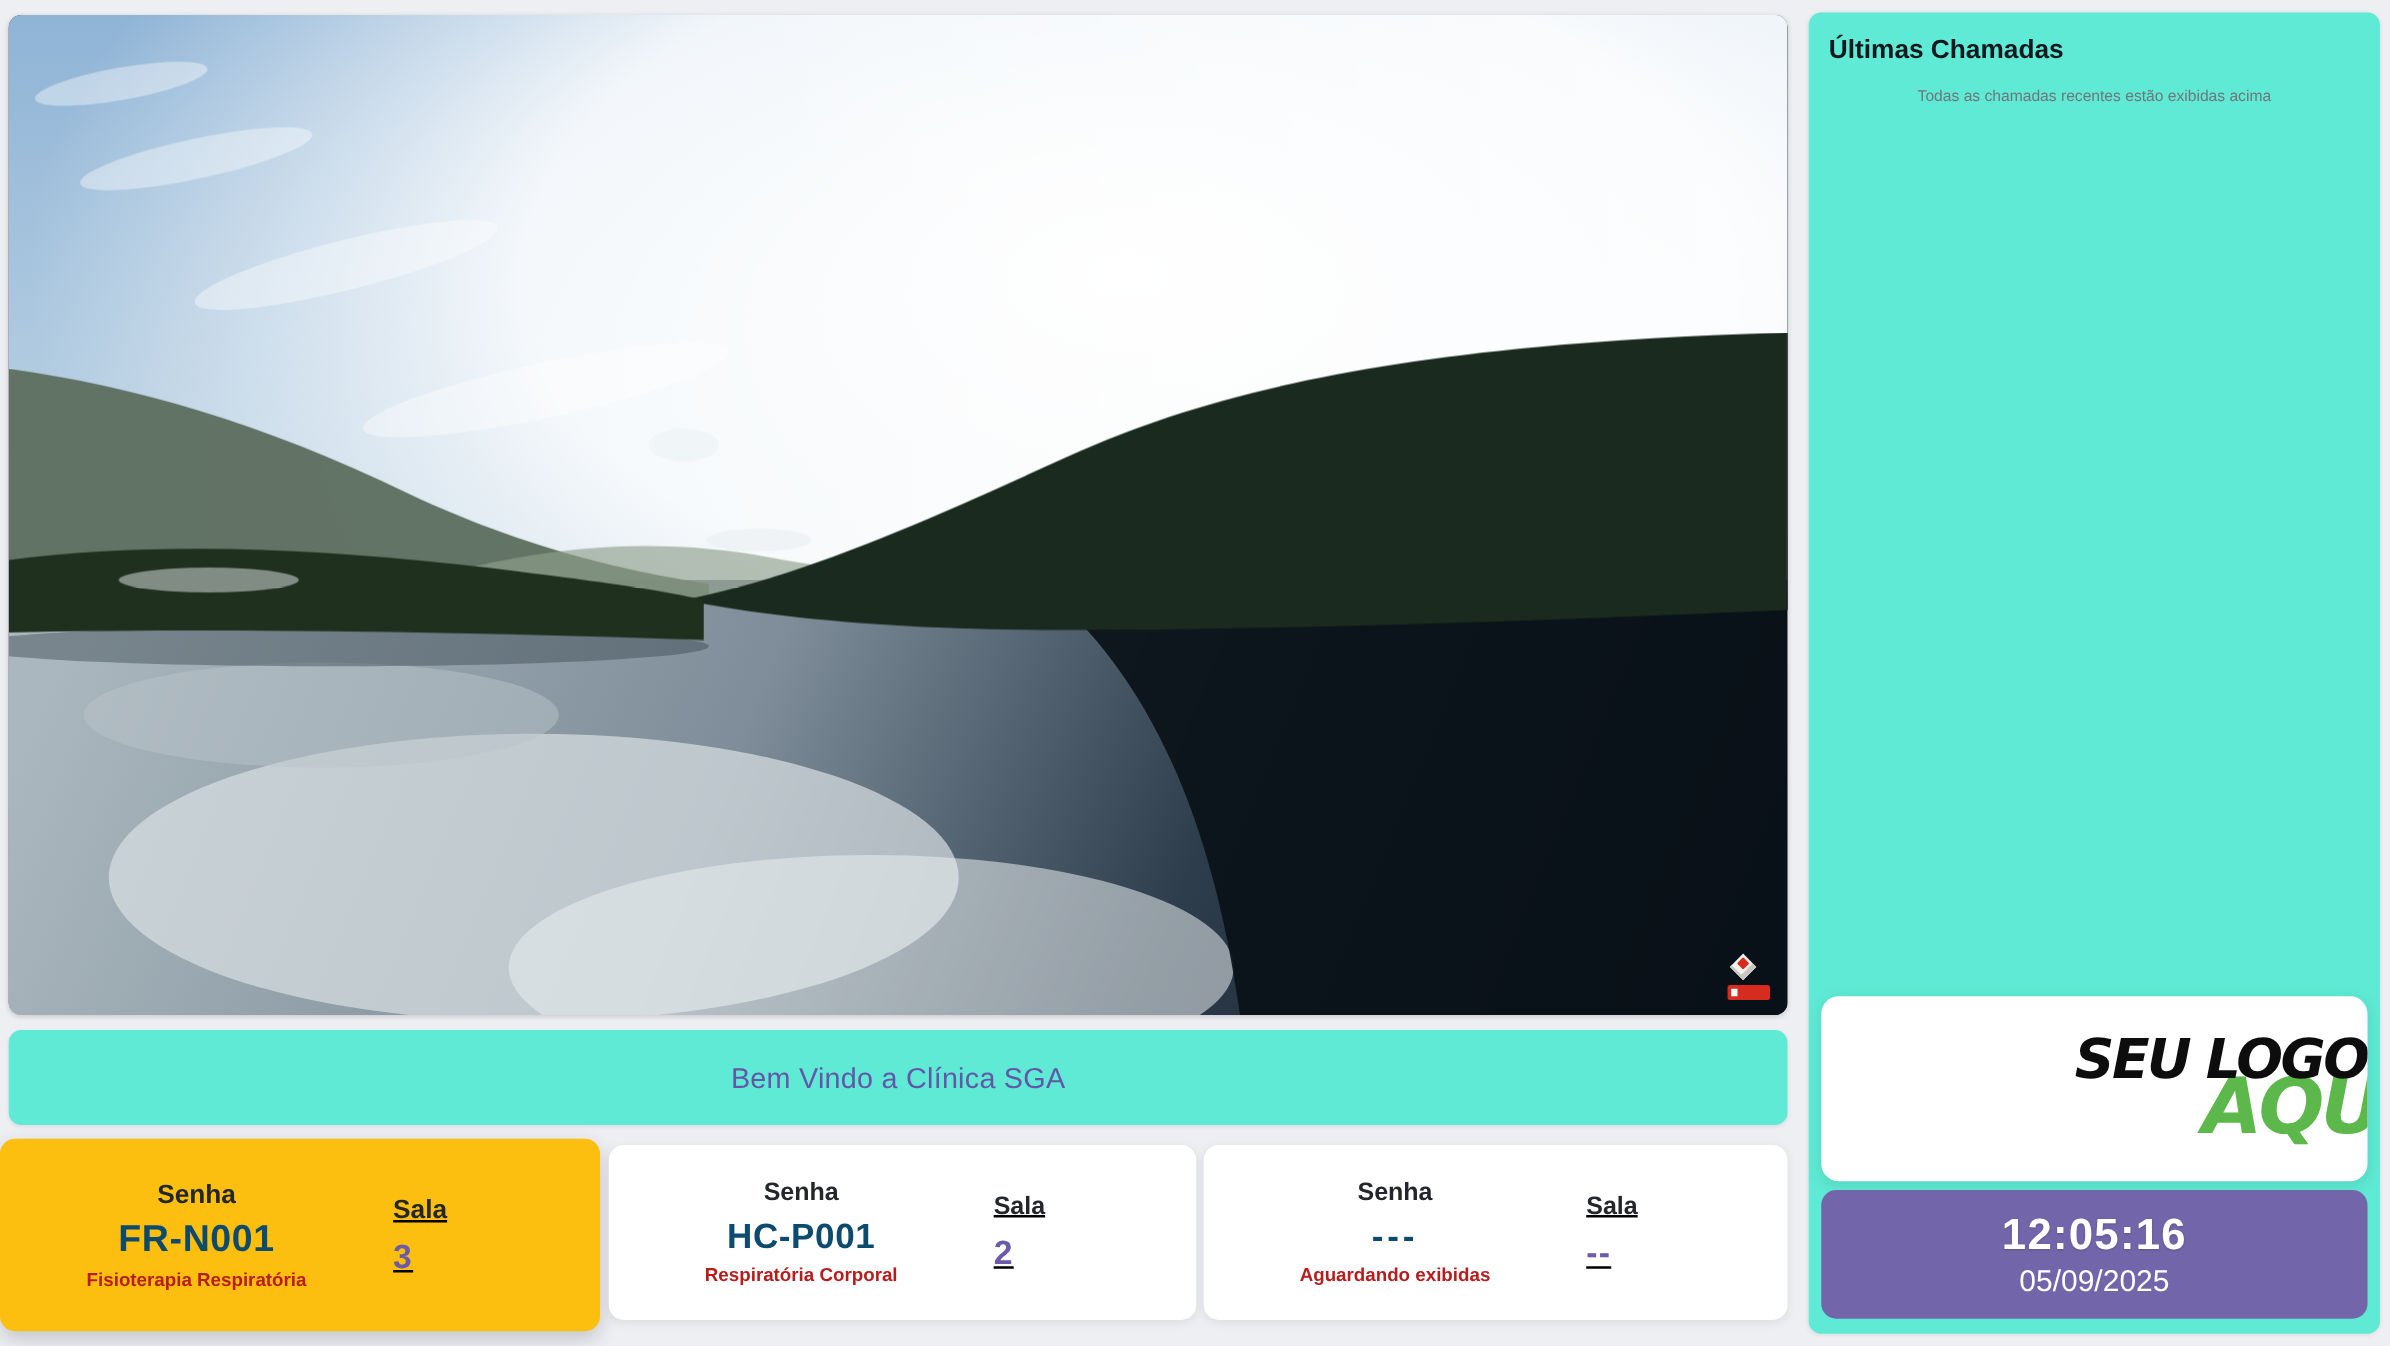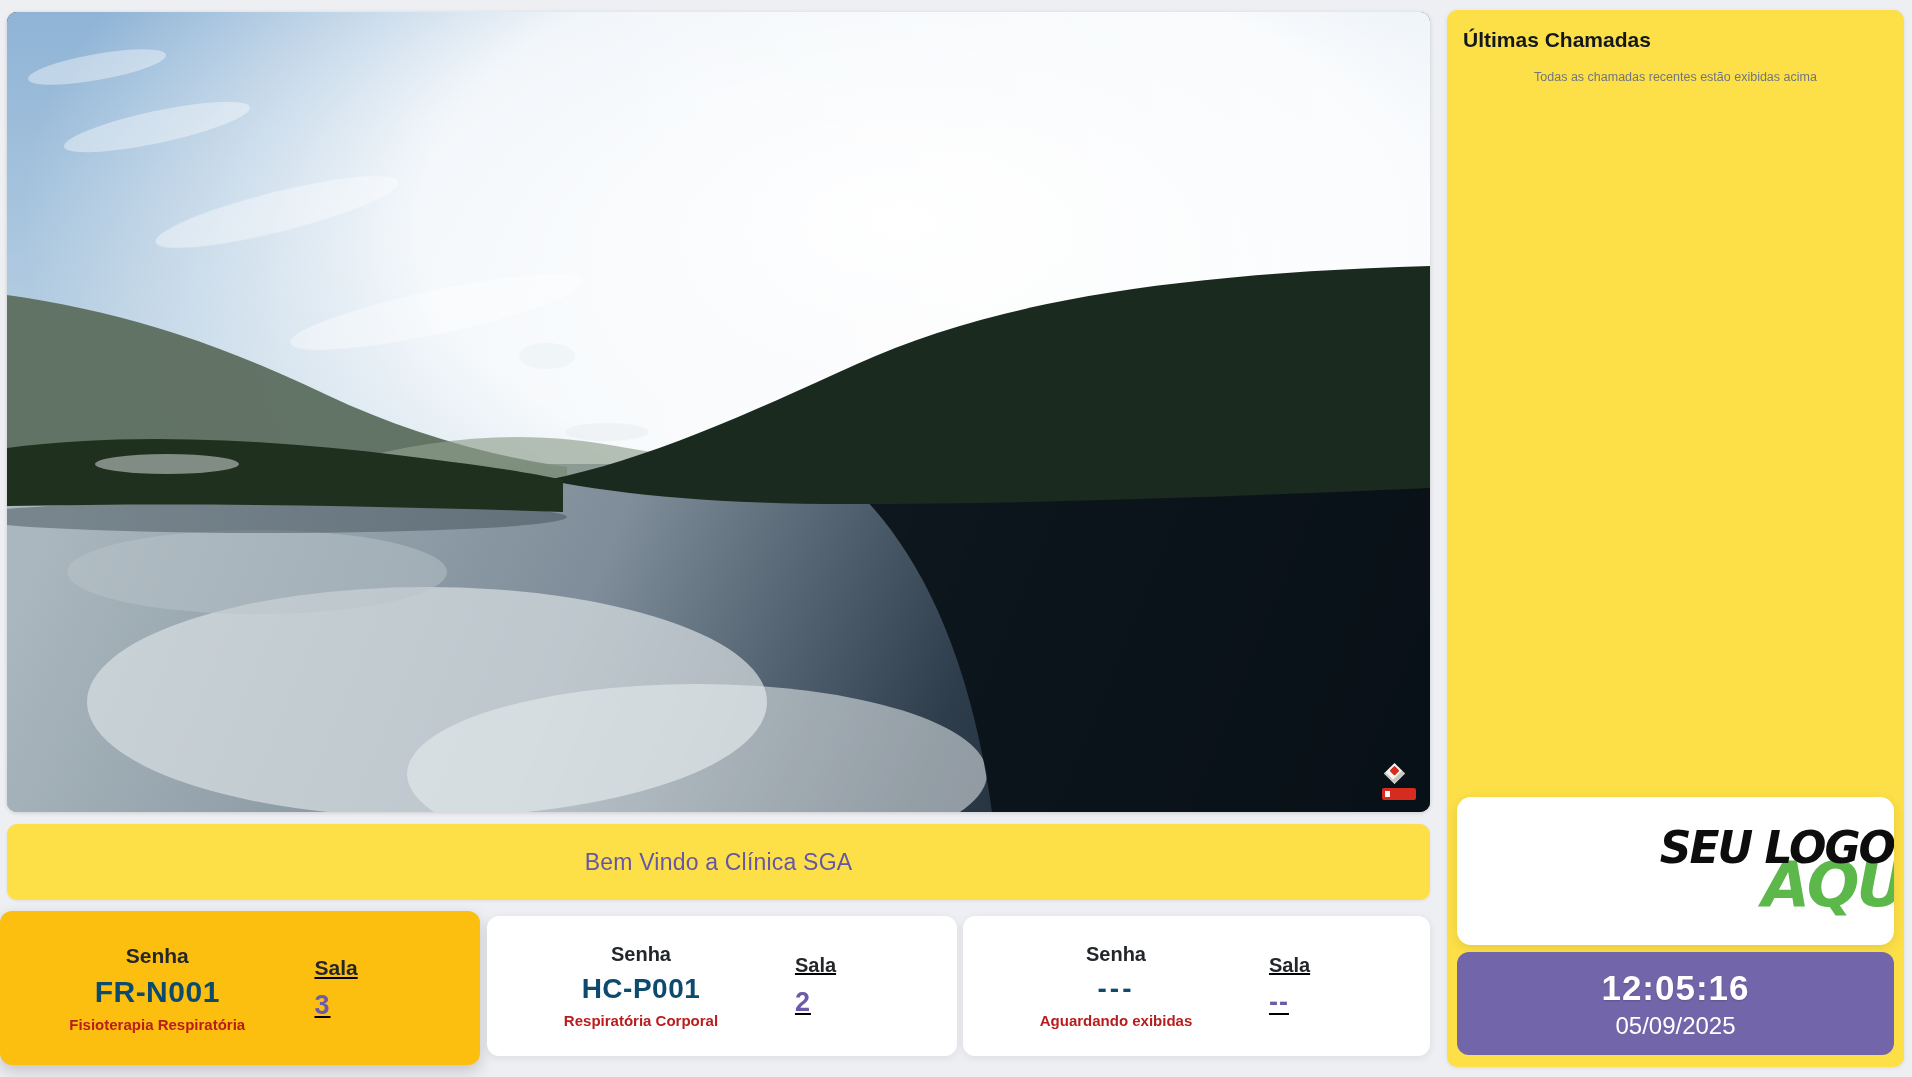--- a/index.html
+++ b/index.html
@@ -29,21 +29,21 @@
   .wm .tag{
     position:absolute;right:0;bottom:4px;width:34px;height:12px;background:#d62b1f;border-radius:2px;
   }
   .wm .tag::after{
     content:"";position:absolute;left:3px;top:3px;width:5px;height:6px;background:#fff;
   }
 
   
   #welcome{
     position:absolute;left:7px;top:824px;width:1423px;height:76px;
-    background:#fde047;border-radius:10px;
+    background:#5eead4;border-radius:10px;
     box-shadow:0 1px 3px rgba(0,0,0,.07);
     display:flex;align-items:center;justify-content:center;
   }
   #welcome span{color:#6457a8;font-size:23px;font-weight:500;letter-spacing:.2px;}
 
   
   .card{
     position:absolute;display:flex;align-items:center;
     background:#ffffff;border-radius:12px;
     box-shadow:0 2px 8px rgba(0,0,0,.08);
@@ -57,21 +57,21 @@
   .card-1 .lbl{font-size:21px;}
   .code{font-size:28px;font-weight:800;color:#0c4a6e;margin-top:7px;letter-spacing:.5px;}
   .card-1 .code{font-size:30px;}
   .code.empty{letter-spacing:3px;}
   .svc{font-size:15px;font-weight:600;color:#b91c1c;margin-top:7px;}
   .room{font-size:27px;font-weight:800;color:#6d5aa8;margin-top:10px;letter-spacing:1px;}
 
   
   #sidebar{
     position:absolute;left:1447px;top:10px;width:457px;height:1057px;
-    background:#fde047;border-radius:10px;
+    background:#5eead4;border-radius:10px;
     box-shadow:0 1px 4px rgba(0,0,0,.08);
   }
   .sb-title{
     position:absolute;left:16px;top:18px;
     font-size:21px;font-weight:700;color:#13181f;
   }
   .sb-empty{
     position:absolute;left:0;right:0;top:60px;text-align:center;
     font-size:12.5px;color:#70767e;
   }

